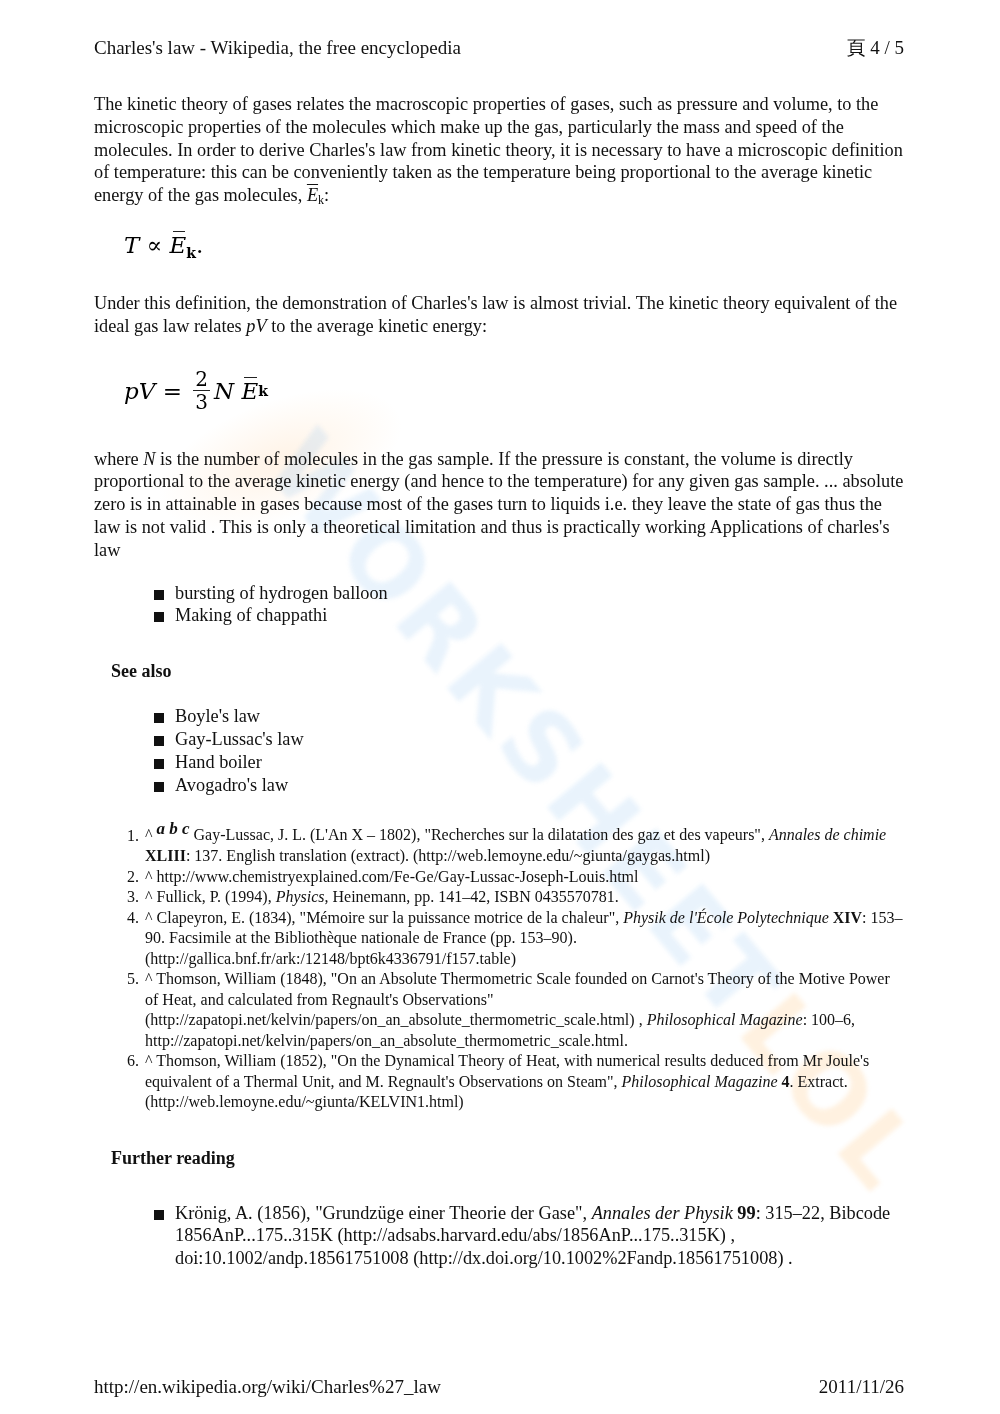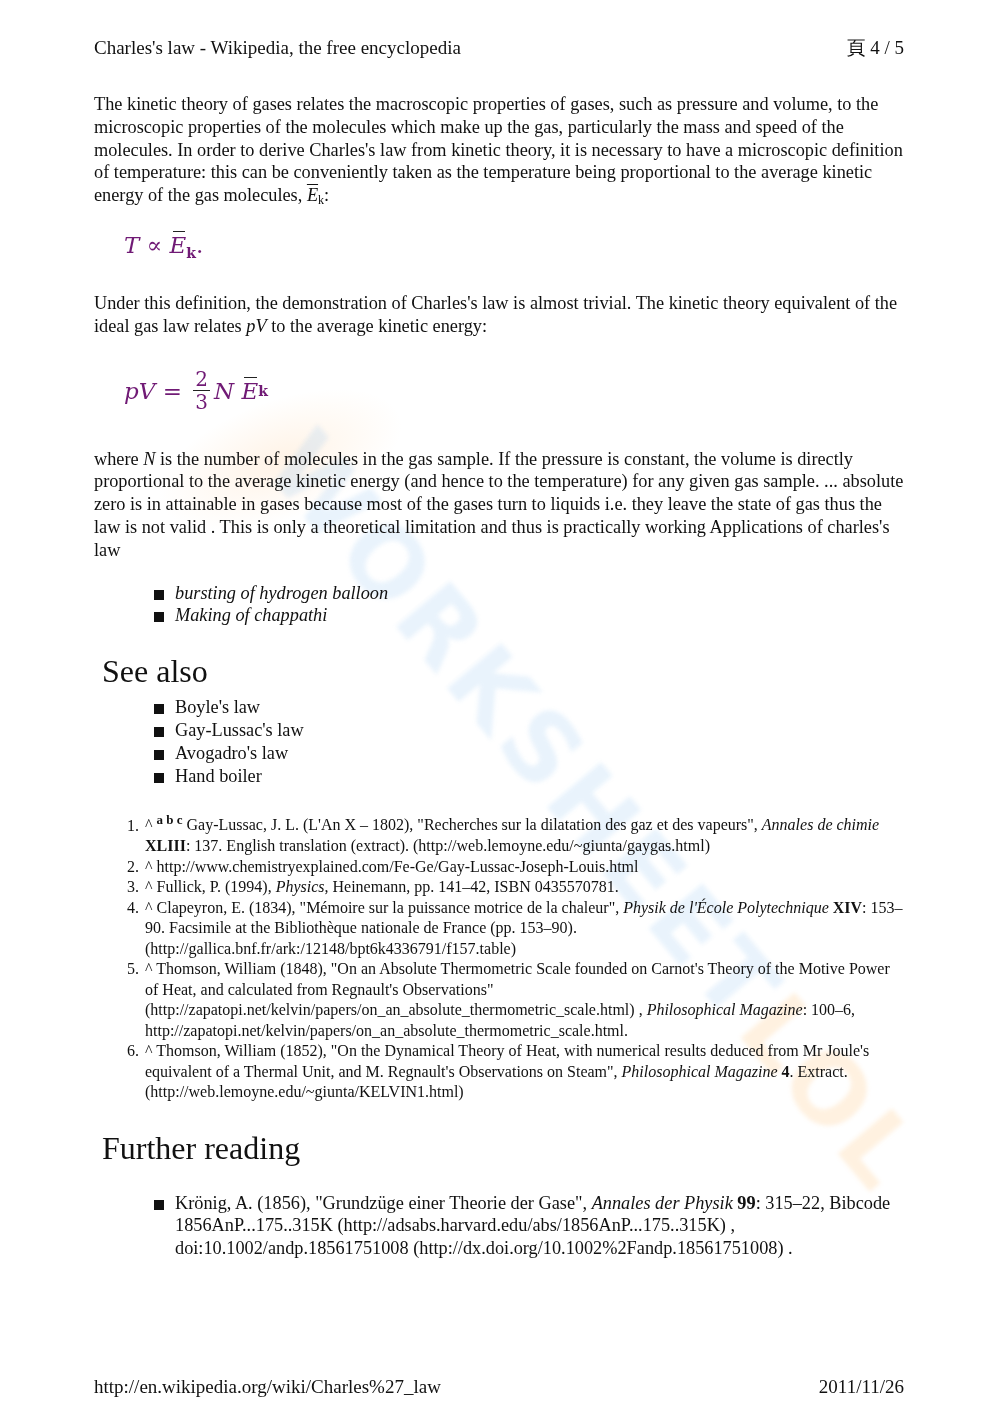--- a/index.html
+++ b/index.html
@@ -13,40 +13,40 @@
     font-size: 19px; line-height: 22px;
   }
   .hdr { top: 1px; margin-top: 36px; }
   .ftr { top: 1376px; }
   .content { position: absolute; left: 94px; top: 93px; width: 812px; }
   p { margin: 0; font-size: 18.3px; line-height: 22.8px; }
   .ek { font-style: italic; position: relative; font-family: Liberation Serif, serif; }
   .ek .bar { text-decoration: overline; }
   .ek sub { font-size: 12px; font-style: normal; vertical-align: -3px; }
   .math {
-    font-family: "DejaVu Serif", serif; font-size: 23px; color: #701a75;
+    font-family: "DejaVu Serif", serif; font-size: 23px; color: #000000;
     margin: 0; padding-left: 30px;
   }
   .math1 { height: 54px; line-height: 54px; margin-top: 6px; margin-bottom: 20px; }
   .math2 { height: 70px; margin-top: 18px; margin-bottom: 22px; display: flex; align-items: center; }
   .math i { font-style: italic; }
   .frac { display: inline-flex; flex-direction: column; align-items: center; margin: 0 4px; font-size: 20px; line-height: 22px; vertical-align: middle; }
   .frac .num { border-bottom: 1.5px solid #222; padding: 0 2px; }
   .ebar { position: relative; font-style: italic; }
   .ebar::before { content: ""; position: absolute; left: 3px; right: 1px; top: -1px; border-top: 1.5px solid #222; }
   .math sub { font-size: 14px; font-style: normal; font-weight: bold; vertical-align: -5px; }
   ul.sq { list-style: none; margin: 0; padding-left: 60px; }
   ul.sq li { font-size: 18.3px; line-height: 22.8px; position: relative; padding-left: 21px; }
   ul.sq li::before {
     content: ""; position: absolute; left: 0; top: 8px; width: 10px; height: 10px; background: #111;
   }
-  h2 { font-size: 32px; font-weight: normal; margin: 8px; line-height: 34px; }
+  h2 { font-size: 18px; font-weight: bold; margin: 17px; line-height: 34px; }
   ol.refs { margin: 0; padding-left: 49px; }
   ol.refs li { font-size: 16px; line-height: 20.5px; padding-left: 2px; }
-  ol.refs li sup { font-size: 13px; font-weight: bold; }
+  ol.refs li sup { font-size: 17px; font-style: italic; font-weight: bold; }
   .watermark {
     position: absolute; left: 330px; top: 410px; transform: rotate(50deg); transform-origin: 0 0;
     font-family: "DejaVu Sans", sans-serif; font-weight: bold; font-size: 96px; letter-spacing: 6px;
     pointer-events: none; white-space: nowrap; filter: blur(2px);
   }
   .watermark .b { color: rgba(100,170,235,0.14); }
   .watermark .o { color: rgba(255,170,60,0.16); }
   .wm-blob {
     position: absolute; left: 150px; top: 400px; width: 260px; height: 120px; transform: rotate(-20deg);
     background: radial-gradient(ellipse at center, rgba(255,170,80,0.14), rgba(255,170,80,0) 70%);
@@ -75,31 +75,31 @@
 
   <div class="math math2">
     <i>pV</i>&nbsp;<span>=</span>&nbsp;<span class="frac">
         <span class="num">2</span>
         <span class="den">3</span>
       </span><i>N</i>&nbsp;<span class="ebar">E</span><sub>k</sub>
   </div>
 
   <p><span>where </span><i>N</i><span> is the number of molecules in the gas sample. If the pressure is constant, the volume is directly proportional to the average kinetic energy (and hence to the temperature) for any given gas sample. ... absolute zero is in attainable in gases because most of the gases turn to liquids i.e. they leave the state of gas thus the law is not valid . This is only a theoretical limitation and thus is practically working Applications of charles's law</span></p>
 
-  <ul class="sq" style="margin-top:20px;font-style:italic;">
+  <ul class="sq" style="margin-top:20px;">
     <li>bursting of hydrogen balloon</li>
     <li>Making of chappathi</li>
   </ul>
 
   <h2 style="margin-top:27px;">See also</h2>
   <ul class="sq" style="">
     <li>Boyle's law</li>
     <li>Gay-Lussac's law</li>
+    <li>Hand boiler</li>
     <li>Avogadro's law</li>
-    <li>Hand boiler</li>
   </ul>
 
   <ol class="refs" style="margin-top:23px;">
     <li><span>^</span> <sup>a b c</sup><span> Gay-Lussac, J. L. (L'An X – 1802), "Recherches sur la dilatation des gaz et des vapeurs", </span><i>Annales de chimie</i><b> XLIII</b><span>: 137. English translation (extract). (http://web.lemoyne.edu/~giunta/gaygas.html)</span></li>
     <li><span>^</span><span> http://www.chemistryexplained.com/Fe-Ge/Gay-Lussac-Joseph-Louis.html</span></li>
     <li><span>^</span><span> Fullick, P. (1994), </span><i>Physics</i><span>, Heinemann, pp. 141–42, ISBN 0435570781.</span></li>
     <li><span>^</span><span> Clapeyron, E. (1834), "Mémoire sur la puissance motrice de la chaleur", </span><i>Physik de l'École Polytechnique</i><b> XIV</b><span>: 153–90. Facsimile at the Bibliothèque nationale de France (pp. 153–90). (http://gallica.bnf.fr/ark:/12148/bpt6k4336791/f157.table)</span></li>
     <li><span>^</span><span> Thomson, William (1848), "On an Absolute Thermometric Scale founded on Carnot's Theory of the Motive Power of Heat, and calculated from Regnault's Observations" (http://zapatopi.net/kelvin/papers/on_an_absolute_thermometric_scale.html) , </span><i>Philosophical Magazine</i><span>: 100–6, http://zapatopi.net/kelvin/papers/on_an_absolute_thermometric_scale.html.</span></li>
     <li><span>^</span><span> Thomson, William (1852), "On the Dynamical Theory of Heat, with numerical results deduced from Mr Joule's equivalent of a Thermal Unit, and M. Regnault's Observations on Steam", </span><i>Philosophical Magazine</i><b> 4</b><span>. Extract. (http://web.lemoyne.edu/~giunta/KELVIN1.html)</span></li>
   </ol>

